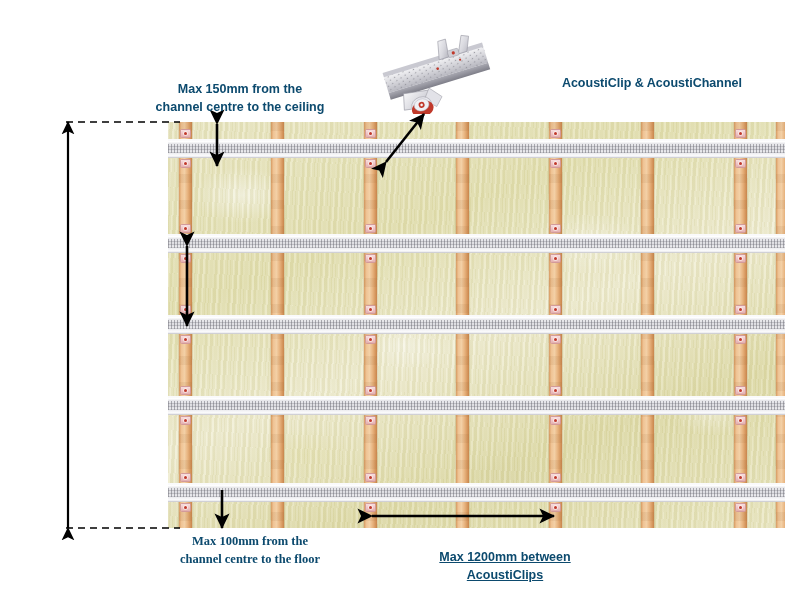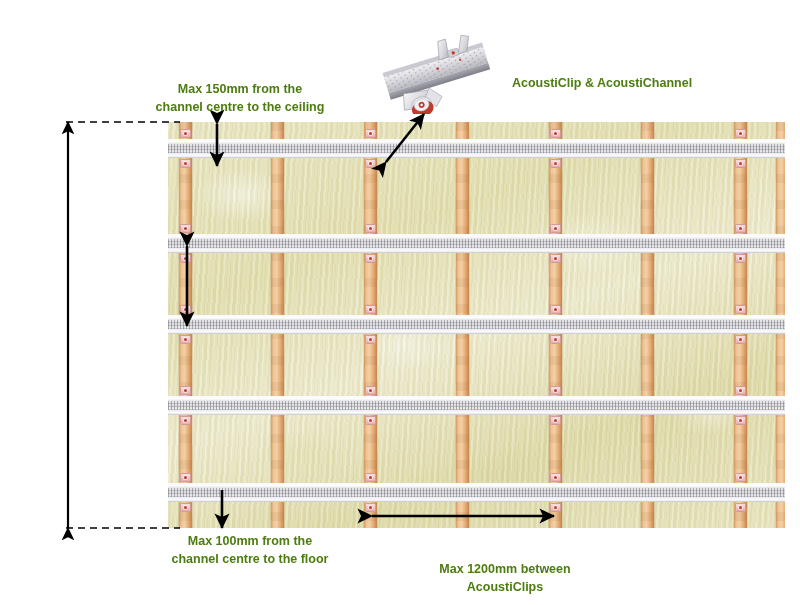--- a/index.html
+++ b/index.html
@@ -20,34 +20,34 @@
     left: 0; top: 0;
     width: 800px;
     height: 605px;
   }
 
   
   .caption {
     position: absolute;
     font-weight: bold;
     font-size: 12.5px;
-    color: #4d7c0f;
+    color: #0c4a6e;
     line-height: 1.45;
     text-align: center;
     white-space: pre-line;
   }
 
   #caption-ceiling { left: 140px; top: 80px; width: 200px; }
-  #caption-floor   { left: 140px; top: 532px; width: 220px; }
-  #caption-clips   { left: 390px; top: 560px; width: 230px; }
+  #caption-floor   { left: 140px; top: 532px; width: 220px; font-family: Liberation Serif, serif; }
+  #caption-clips   { left: 390px; top: 548px; width: 230px; text-decoration: underline; }
   #caption-channels{ left: 60px;  top: 258px; width: 125px; }
   #caption-height  { left: 58px;  top: 343px; width: 128px; }
   #caption-product {
     left: 512px; top: 74px; width: 230px;
-    text-align: left; font-size: 12.5px;
+    text-align: right; font-size: 12.5px;
   }
 
   
   .wall {
     position: absolute;
     left: 168px;
     top: 122px;
     width: 617px;
     height: 406px;
     overflow: hidden;

